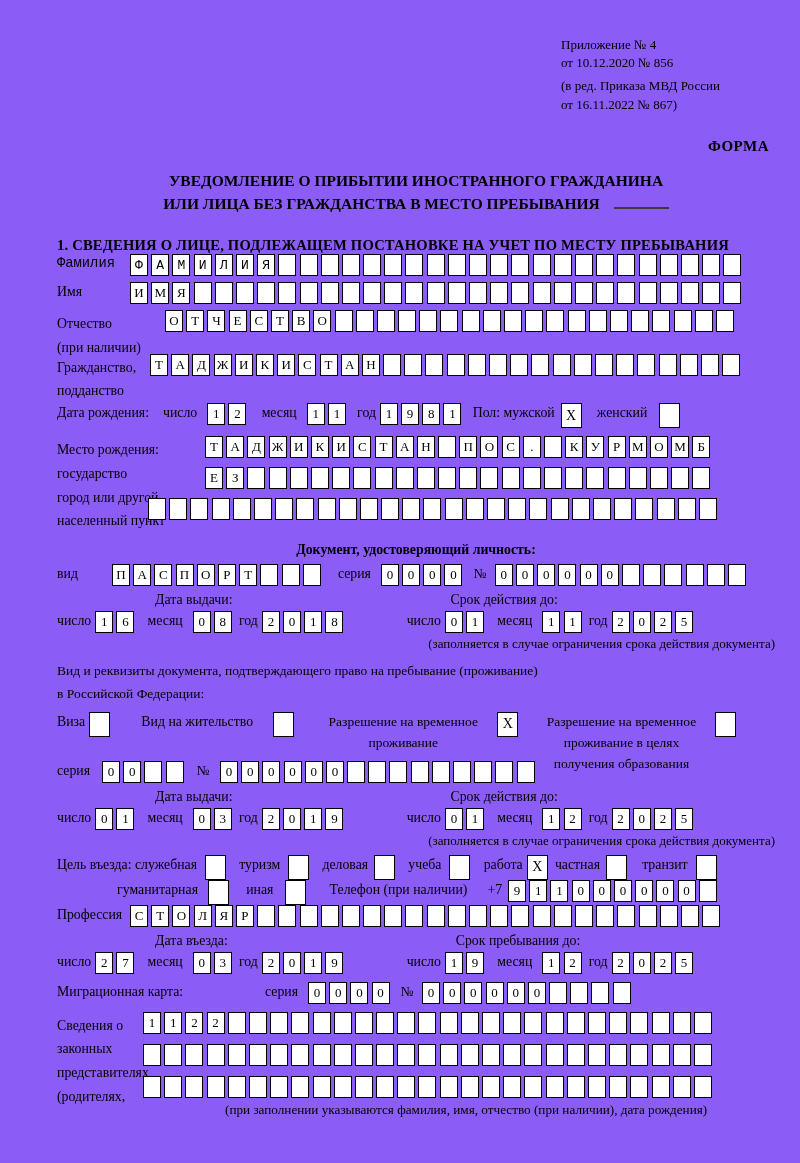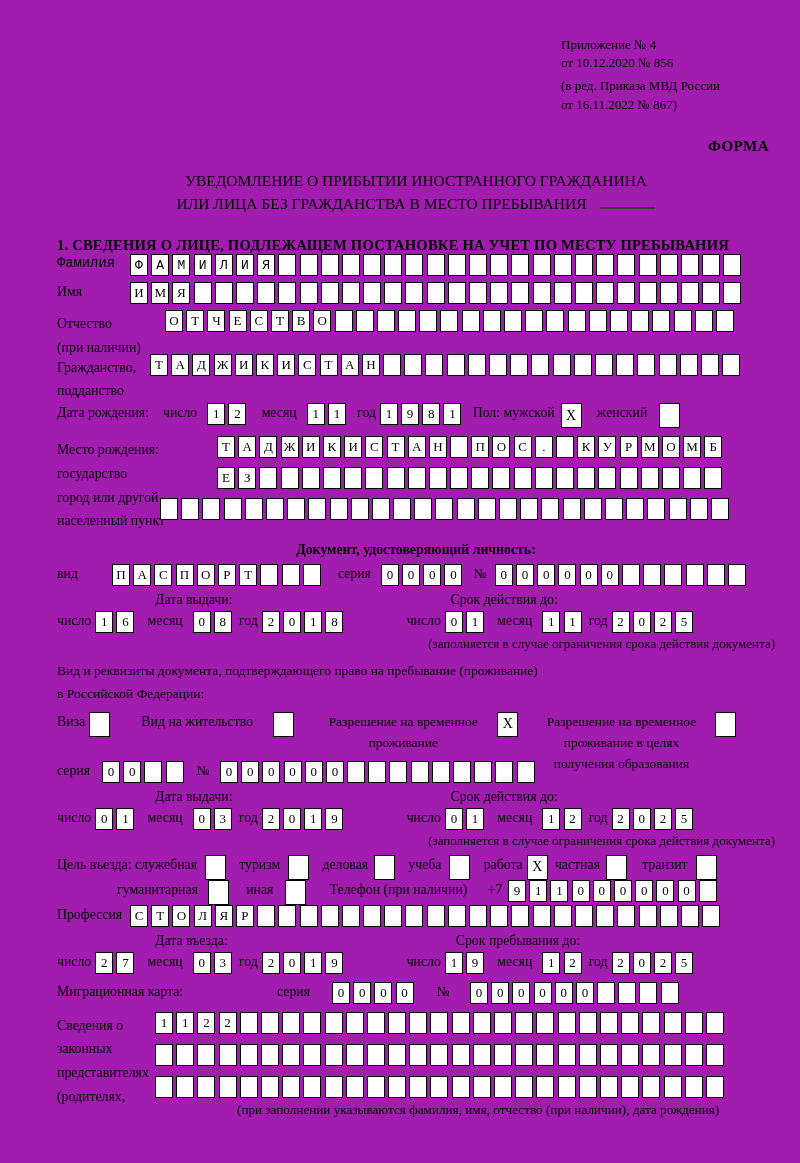--- a/index.html
+++ b/index.html
@@ -1,45 +1,45 @@
 <!DOCTYPE html>
 <html><head>
 <meta charset="utf-8">
 <style>
   html,body{margin:0;padding:0;background:#fff;}
   .page{
     width:800px;height:1163px;box-sizing:border-box;
-    padding:36px 25px 0 57px;background:#a21caf;color:#000;
+    padding:36px 25px 0 57px;background:#8b5cf6;color:#000;
     font-family:"Liberation Serif","DejaVu Serif",serif;font-size:13.5px;
     overflow:hidden;position:relative;
   }
   
   .appendix{margin-left:504px;line-height:1.4;font-size:13px;}
   .appendix .ed{margin-top:5px;}
   .forma{text-align:right;font-weight:bold;font-size:15px;margin-top:24px;padding-right:6px;letter-spacing:.5px;}
-  .title{text-align:center;font-weight:normal;font-size:15.5px;margin-top:14px;line-height:1.5;}
+  .title{text-align:center;font-weight:bold;font-size:15.5px;margin-top:14px;line-height:1.5;}
   .uline{display:inline-block;width:55px;border-bottom:2.5px solid #3a3a3a;margin-left:10px;}
   .sect{font-weight:bold;font-size:14.6px;margin-top:22px;white-space:nowrap;letter-spacing:.2px;}
   
   .frow{display:flex;align-items:flex-start;}
   .lab{padding-top:2px;font-size:13.8px;flex:none;}
   .labcol{flex:none;line-height:1.72;font-size:13.8px;padding-top:2px;}
   .cells{display:flex;flex:none;}
   .cell{
     width:16px;height:20px;border:1.5px solid #000;margin-right:3.2px;flex:none;
     display:flex;align-items:center;justify-content:center;
     font-size:13px;background:#fff;
   }
   .big .cell{width:19px;height:23px;font-size:14px;}
   .dochead{text-align:center;font-weight:bold;font-size:13.8px;margin-top:9px;}
   .dtitles{display:flex;font-size:13.8px;margin-top:6px;}
   .note{text-align:right;font-size:13px;margin-top:3px;}
   .ctr{text-align:center;line-height:1.55;flex:none;}
   .w73{width:73px;} .w108{width:108px;} .w93{width:93px;} .w148{width:148px;} .w86{width:86px;} .w150{width:150px;}
-  .mt6{margin-top:6px;} .mt7{} .mt8{margin-top:8px;gap:12px;} .mt12{margin-top:0;font-family:Liberation Mono, monospace;}
+  .mt6{margin-top:6px;} .mt7{} .mt8{margin-top:8px;} .mt12{margin-top:0;font-family:Liberation Mono, monospace;}
   .mb9{margin-bottom:9px;}
   .ml4{margin-left:4px;} .ml6{margin-left:6px;} .ml8{margin-left:8px;} .ml10{margin-left:10px;} .ml12{margin-left:12px;}
   .ml14{margin-left:14px;} .ml20{margin-left:20px;} .ml28{margin-left:28px;} .ml58{margin-left:58px;} .ml60{margin-left:60px;}
   .repnote{margin-left:168px;font-size:13.2px;margin-top:4px;}
 </style>
 </head>
 <body>
 
 <div class="page">
 

